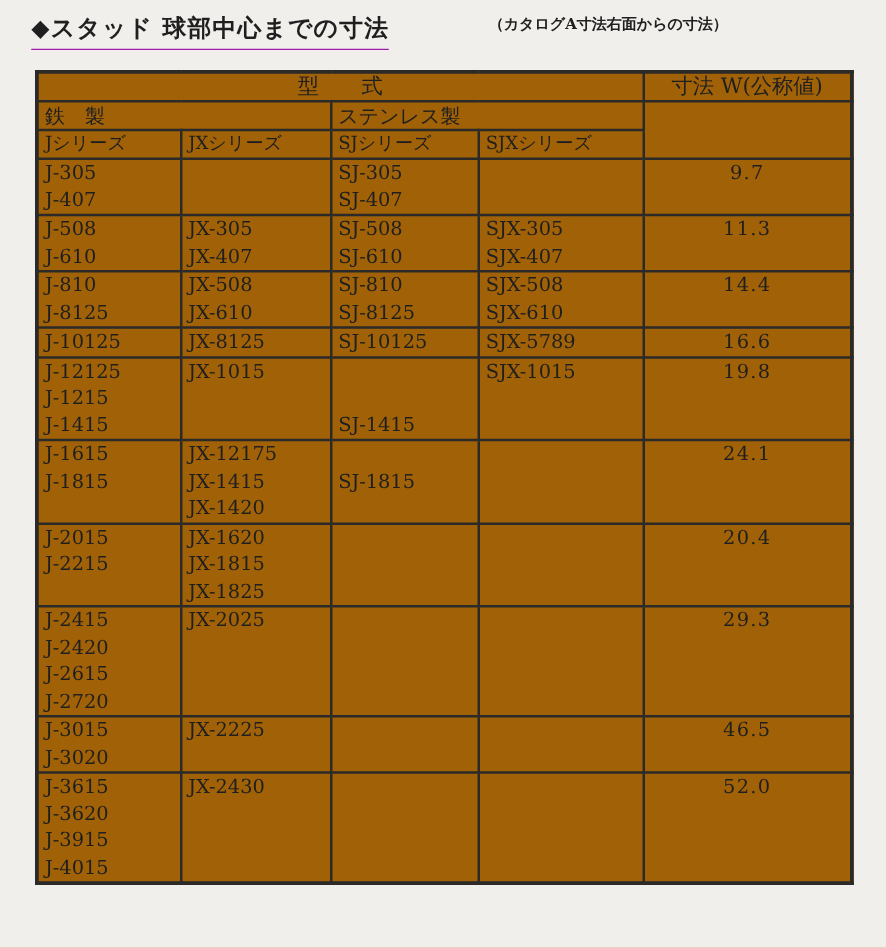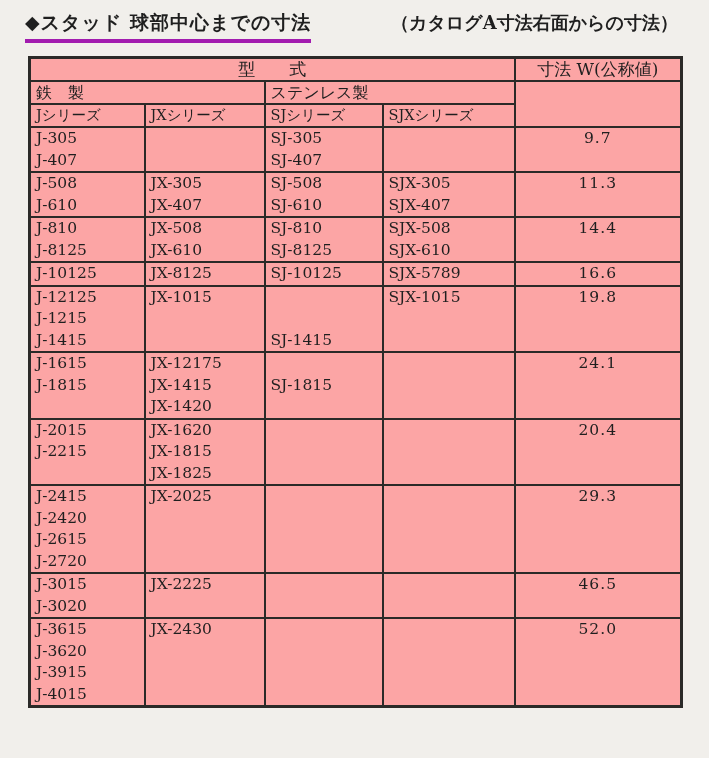--- a/index.html
+++ b/index.html
@@ -16,41 +16,41 @@
     background: #f1efeb;
     overflow: hidden;
   }
   .title {
     position: absolute;
     left: 25px;
     top: 10px;
     font-size: 19px;
     font-weight: bold;
     letter-spacing: 1px;
-    border-bottom: 4px solid #a21caf;
+    border-bottom: 1px solid #a21caf;
     padding-bottom: 3px;
     white-space: pre;
   }
   .subtitle {
     position: absolute;
     left: 391px;
     top: 11px;
-    font-size: 18px;
+    font-size: 12px;
     font-weight: bold;
     white-space: pre;
   }
   table.dim {
     position: absolute;
     left: 28px;
     top: 56px;
     width: 652px;
     border-collapse: collapse;
     table-layout: fixed;
     border: 3px solid #2b2a28;
-    background: #fca5a5;
+    background: #a16207;
   }
   table.dim td {
     border: 2px solid #2b2a28;
     padding: 0 5px;
     vertical-align: top;
     overflow: hidden;
   }
   .hdr-main {
     height: 21px;
     text-align: center;

